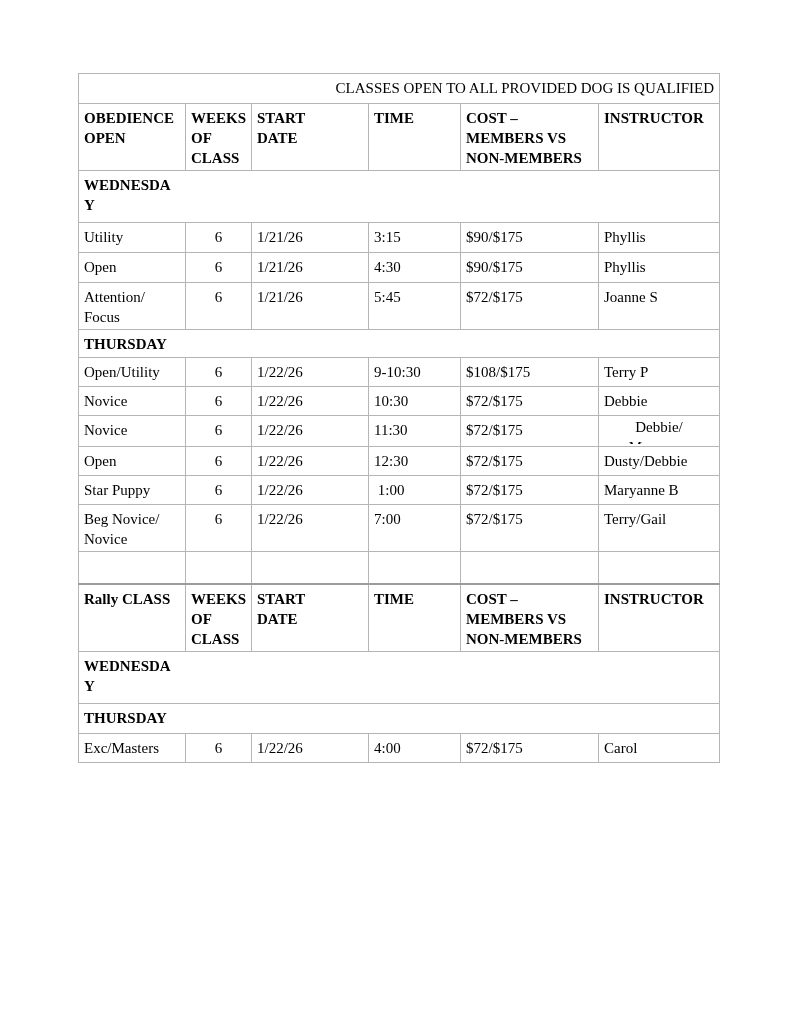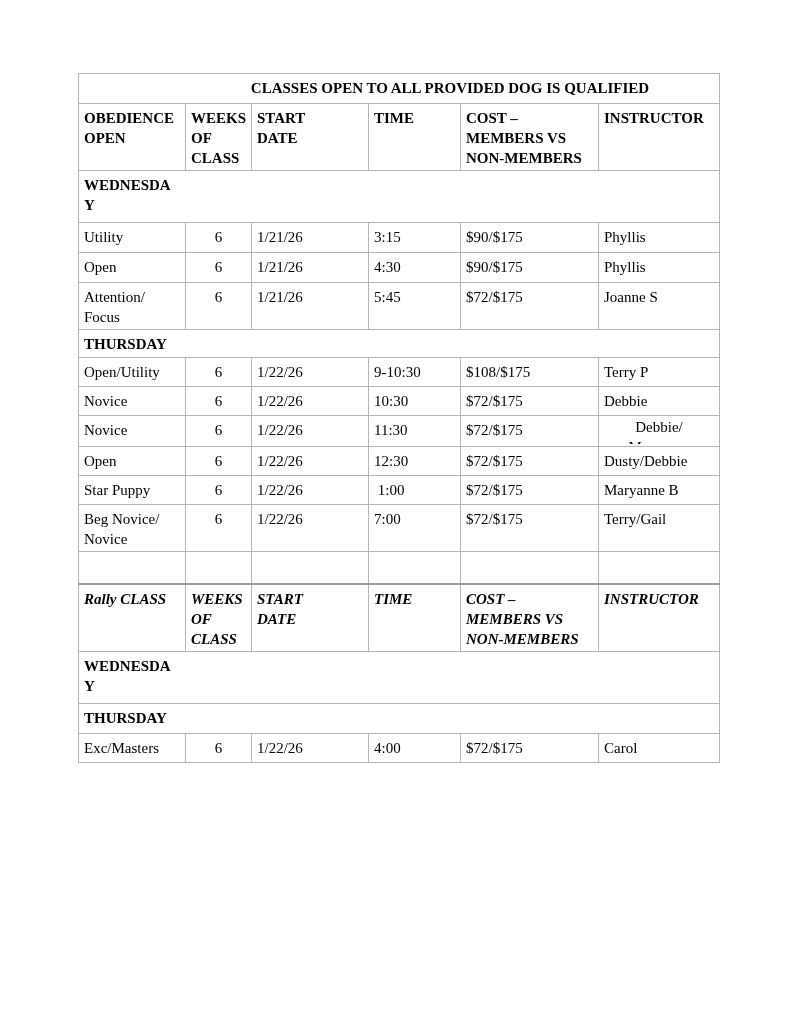--- a/index.html
+++ b/index.html
@@ -25,37 +25,37 @@
     border: 1px solid #b5b5b5;
     vertical-align: top;
     padding: 4px 5px 2px 5px;
     font-size: 15px;
     line-height: 20px;
     white-space: pre-wrap;
     overflow: hidden;
   }
   .bold { font-weight: bold; }
   td.title-cell {
-    text-align: center;
+    text-align: right;
     padding-left: 107px;
-    font-weight: bold;
+    font-weight: normal;
   }
   td.day-cell { font-weight: bold; }
   td.center { text-align: center; }
   td.clip-cell { padding-top: 1px; text-align: center; }
   .clip { height: 27px; overflow: hidden; }
   tr.h30 { height: 30px; }
   tr.h67 { height: 67px; }
   tr.h68 { height: 68px; }
   tr.h52 { height: 52px; }
   tr.h46 { height: 46px; padding-left: 28px; }
   tr.h32 { height: 32px; }
   tr.h29 { height: 29px; }
   tr.h28 { height: 28px; }
-  tr.rally-top td { border-top: 2px solid #9c9c9c; font-style: italic; }
+  tr.rally-top td { border-top: 2px solid #9c9c9c; }
 </style>
 </head>
 <body>
 
 <div class="page">
   <table class="doc-table">
     <colgroup>
       <col style="width:107px">
         <col style="width:66px">
         <col style="width:117px">

